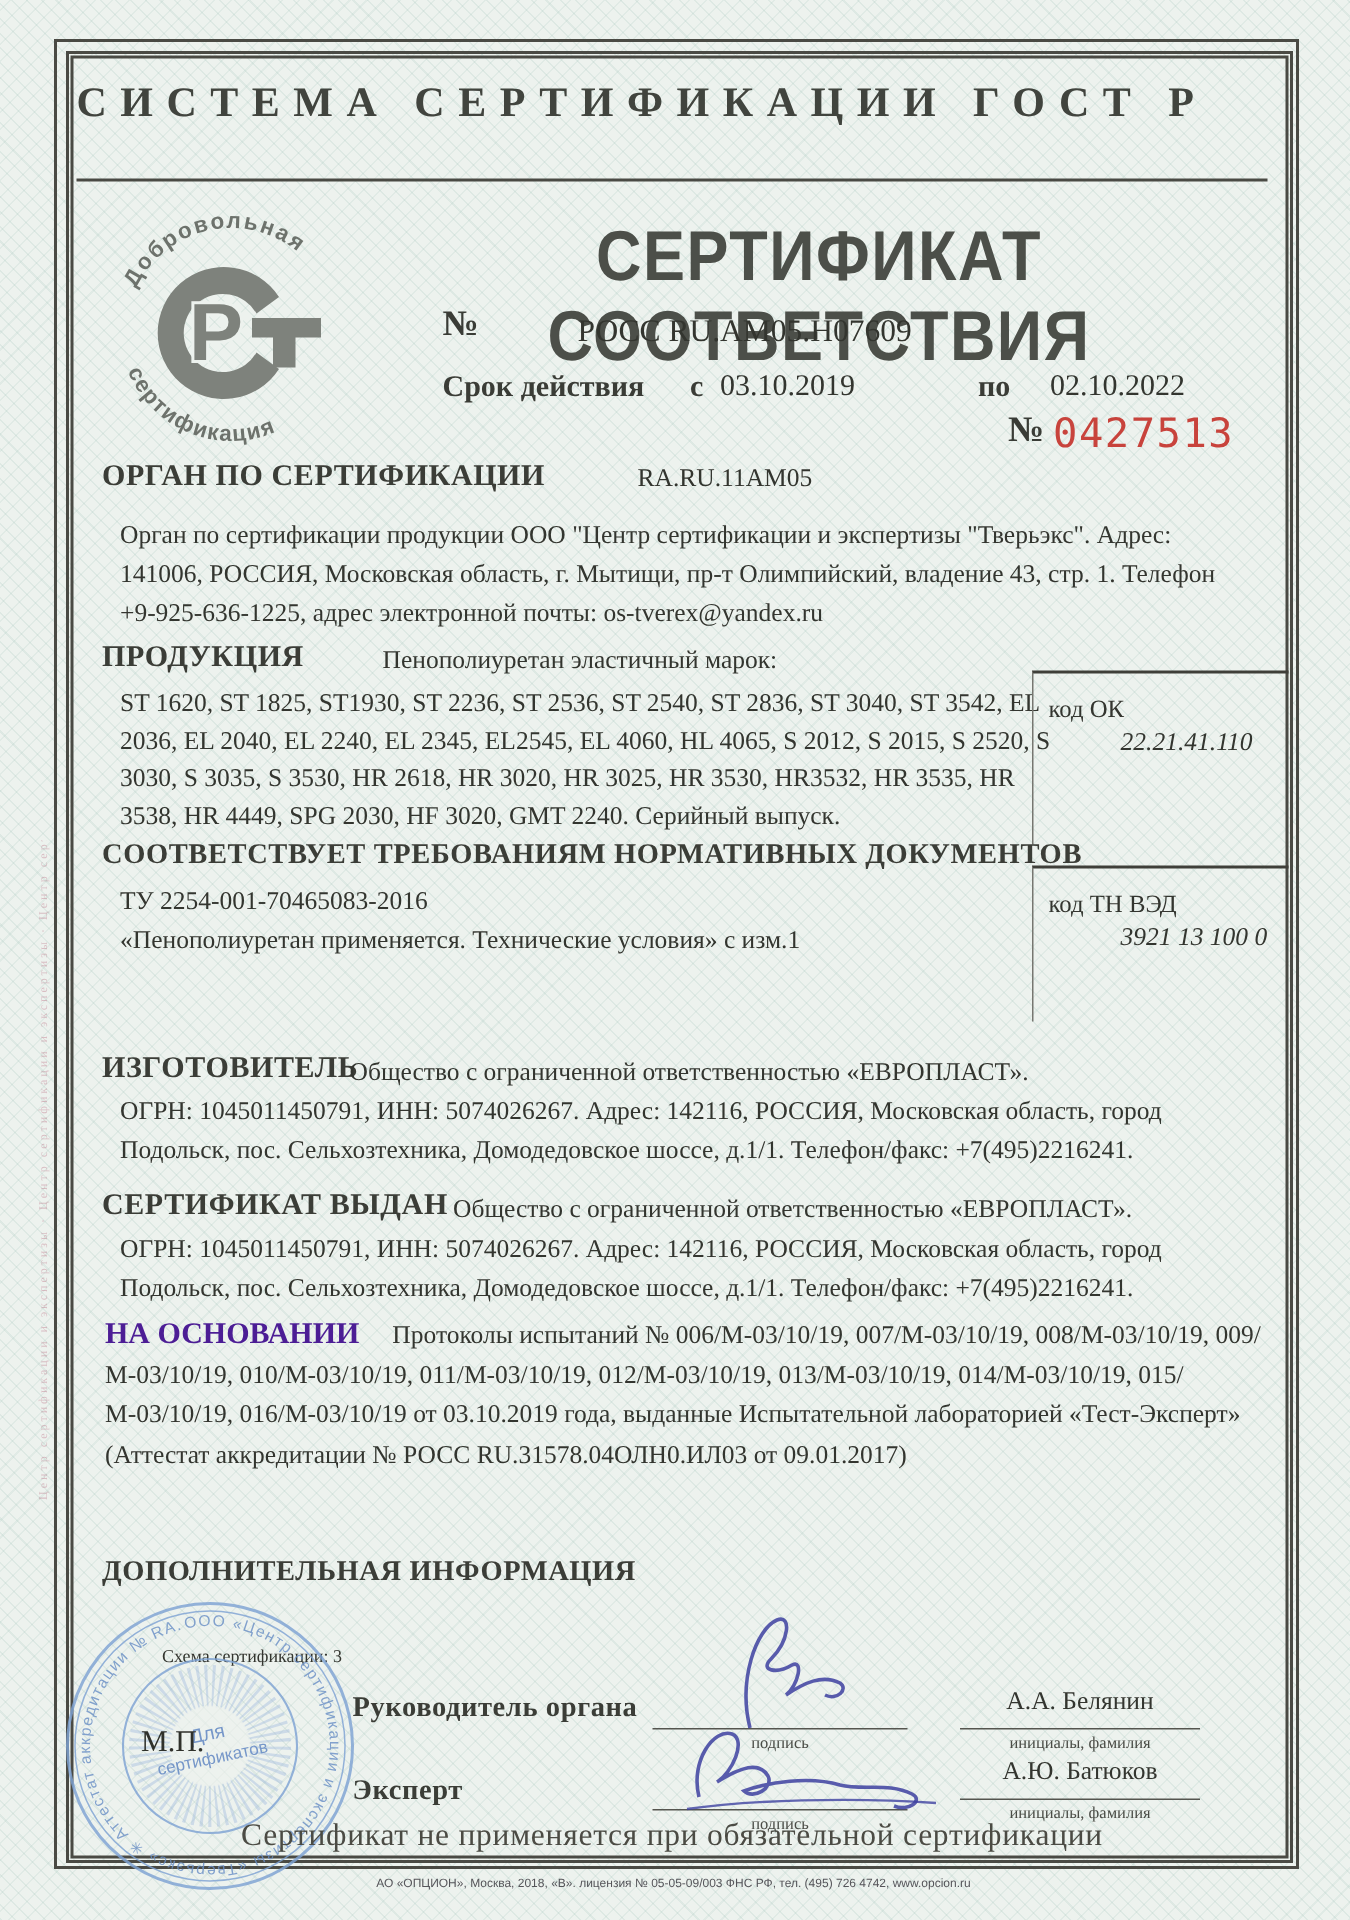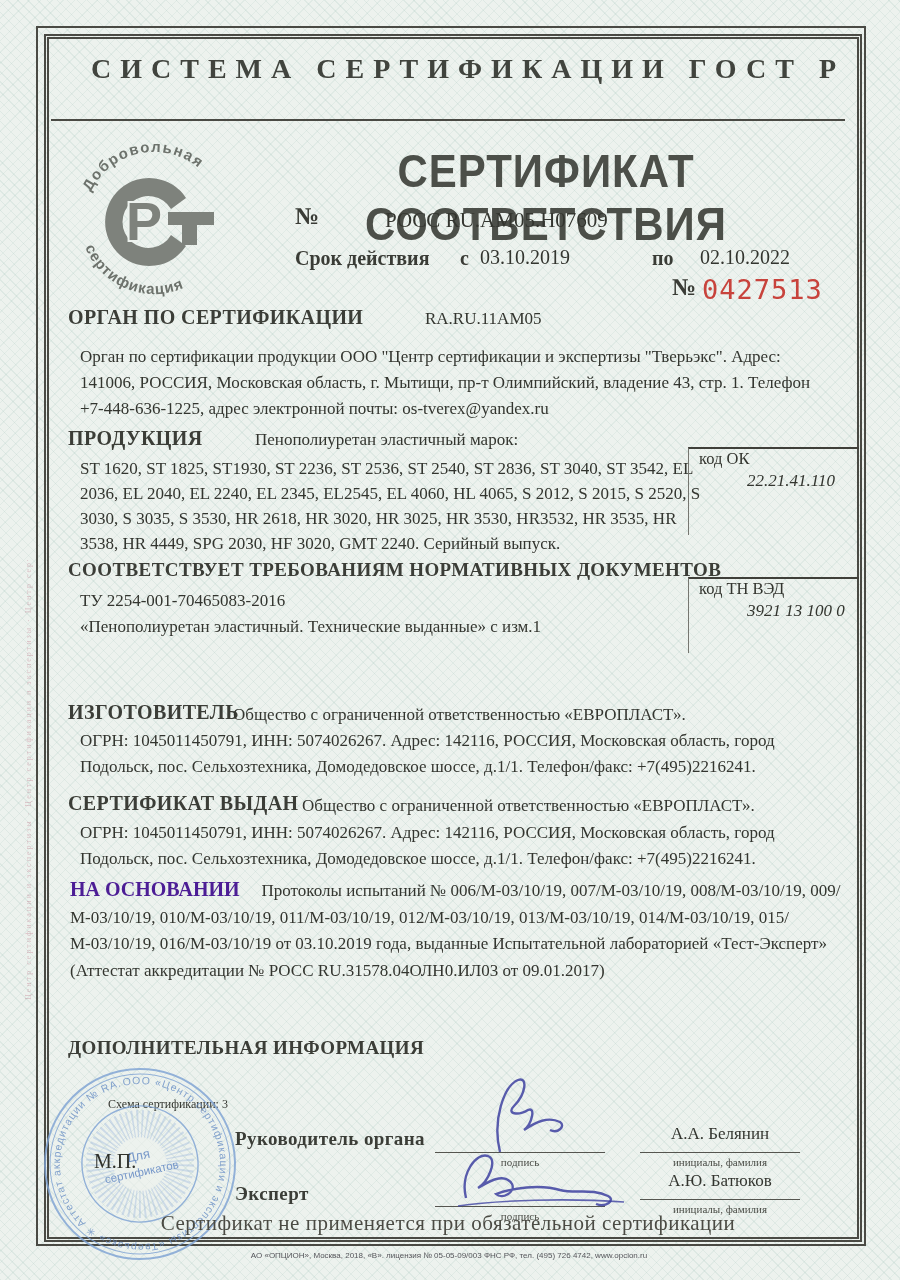--- a/index.html
+++ b/index.html
@@ -8,21 +8,21 @@
     font-family:"Liberation Serif", serif;
     background-color:#edf2ee;
     background-image:
       repeating-linear-gradient(45deg, rgba(160,195,185,.20) 0 1px, transparent 1px 7px),
       repeating-linear-gradient(-45deg, rgba(160,195,185,.16) 0 1px, transparent 1px 8px);
     color:#33352f;
   }
   .abs{position:absolute;}
   .outer-frame{left:36px;top:26px;width:826px;height:1216px;border:2px solid #4a4a44;}
   .inner-frame{left:44px;top:34px;width:808px;height:1198px;border:5px double #4a4a44;}
-  .header-box{left:51px;top:41px;width:794px;height:78px;border-bottom:2px solid #4a4a44;text-align:right;}
+  .header-box{left:51px;top:41px;width:794px;height:78px;border-bottom:2px solid #4a4a44;text-align:left;}
   .hdr1{margin-top:12px;font-weight:bold;font-size:28px;letter-spacing:9px;color:#41443e;}
   .hdr2{margin-top:4px;font-weight:bold;font-size:18.5px;letter-spacing:.5px;color:#41443e;}
   .doc-title{left:240px;top:144px;width:612px;text-align:center;
     font-family:"Liberation Sans",sans-serif;font-weight:bold;font-size:42px;
     letter-spacing:1px;color:#4c4f49;transform:scaleY(1.12);transform-origin:top;}
   .cert-no-sign{left:295px;top:203px;font-size:24px;font-weight:bold;color:#3a3c36;}
   .cert-no-val{left:385px;top:208px;font-size:21px;color:#33352f;}
   .v-label{left:295px;top:247px;font-size:20px;font-weight:bold;color:#3a3c36;}
   .v-from-lbl{left:460px;top:247px;font-size:20px;font-weight:bold;color:#3a3c36;}
   .v-from{left:480px;top:246px;font-size:20px;}
@@ -33,21 +33,21 @@
     font-size:27px;letter-spacing:1px;color:#c8433c;}
   .sec-h{font-weight:bold;font-size:20px;color:#3b3d37;letter-spacing:.4px;}
   .body-t{font-size:17px;line-height:26px;color:#33352f;}
   .organ-h{left:68px;top:306px;}
   .organ-code{left:425px;top:309px;font-size:17px;}
   .organ-p{left:80px;top:344px;width:748px;}
   .prod-h{left:68px;top:427px;}
   .prod-intro{left:255px;top:430px;font-size:17px;}
   .prod-p{left:80px;top:456px;width:628px;line-height:25px;}
   .code-box{border-top:2px solid #3f3f39;border-left:1px solid #767670;
-    padding:0 10px;font-size:16.5px;color:#33352f;}
+    padding:14px 10px;font-size:16.5px;color:#33352f;}
   .code-ok{left:688px;top:447px;width:150px;height:86px;}
   .code-tn{left:688px;top:577px;width:150px;height:74px;}
   .code-val{margin-left:48px;margin-top:2px;font-size:17px;font-style:italic;}
   .conf-h{left:68px;top:559px;font-size:19px;}
   .tu1{left:80px;top:591px;font-size:17px;}
   .tu2{left:80px;top:617px;font-size:17px;}
   .man-h{left:68px;top:701px;}
   .man-intro{left:233px;top:705px;font-size:17px;}
   .man-p{left:80px;top:728px;width:752px;}
   .iss-h{left:68px;top:792px;}
@@ -120,33 +120,33 @@
 <div class="abs v-label">Срок действия</div>
 <div class="abs v-from-lbl">с</div>
 <div class="abs v-from">03.10.2019</div>
 <div class="abs v-to-lbl">по</div>
 <div class="abs v-to">02.10.2022</div>
 <div class="abs serial-sign">№</div>
 <div class="abs serial-val">0427513</div>
 
 <div class="abs sec-h organ-h">ОРГАН ПО СЕРТИФИКАЦИИ</div>
 <div class="abs organ-code">RA.RU.11AM05</div>
-<div class="abs body-t organ-p">Орган по сертификации продукции ООО "Центр сертификации и экспертизы "Тверьэкс". Адрес: 141006, РОССИЯ, Московская область, г. Мытищи, пр-т Олимпийский, владение 43, стр. 1. Телефон +7-448-636-1225, адрес электронной почты: os-tverex@yandex.ru</div>
+<div class="abs body-t organ-p">Орган по сертификации продукции ООО "Центр сертификации и экспертизы "Тверьэкс". Адрес: 141006, РОССИЯ, Московская область, г. Мытищи, пр-т Олимпийский, владение 43, стр. 1. Телефон +9-925-636-1225, адрес электронной почты: os-tverex@yandex.ru</div>
 
 <div class="abs sec-h prod-h">ПРОДУКЦИЯ</div>
 <div class="abs prod-intro">Пенополиуретан эластичный марок:</div>
 <div class="abs body-t prod-p">ST 1620, ST 1825, ST1930, ST 2236, ST 2536, ST 2540, ST 2836, ST 3040, ST 3542, EL 2036, EL 2040, EL 2240, EL 2345, EL2545, EL 4060, HL 4065, S 2012, S 2015, S 2520, S 3030, S 3035, S 3530, HR 2618, HR 3020, HR 3025, HR 3530, HR3532, HR 3535, HR 3538, HR 4449, SPG 2030, HF 3020, GMT 2240. Серийный выпуск.</div>
 <div class="abs code-box code-ok">
   <div>код ОК</div>
   <div class="code-val">22.21.41.110</div>
 </div>
 
 <div class="abs sec-h conf-h">СООТВЕТСТВУЕТ ТРЕБОВАНИЯМ НОРМАТИВНЫХ ДОКУМЕНТОВ</div>
 <div class="abs tu1">ТУ 2254-001-70465083-2016</div>
-<div class="abs tu2">«Пенополиуретан эластичный. Технические выданные» с изм.1</div>
+<div class="abs tu2">«Пенополиуретан применяется. Технические условия» с изм.1</div>
 <div class="abs code-box code-tn">
   <div>код ТН ВЭД</div>
   <div class="code-val">3921 13 100 0</div>
 </div>
 
 <div class="abs sec-h man-h">ИЗГОТОВИТЕЛЬ</div>
 <div class="abs man-intro">Общество с ограниченной ответственностью «ЕВРОПЛАСТ».</div>
 <div class="abs body-t man-p">ОГРН: 1045011450791, ИНН: 5074026267. Адрес: 142116, РОССИЯ, Московская область, город Подольск, пос. Сельхозтехника, Домодедовское шоссе, д.1/1. Телефон/факс: +7(495)2216241.</div>
 
 <div class="abs sec-h iss-h">СЕРТИФИКАТ ВЫДАН</div>

